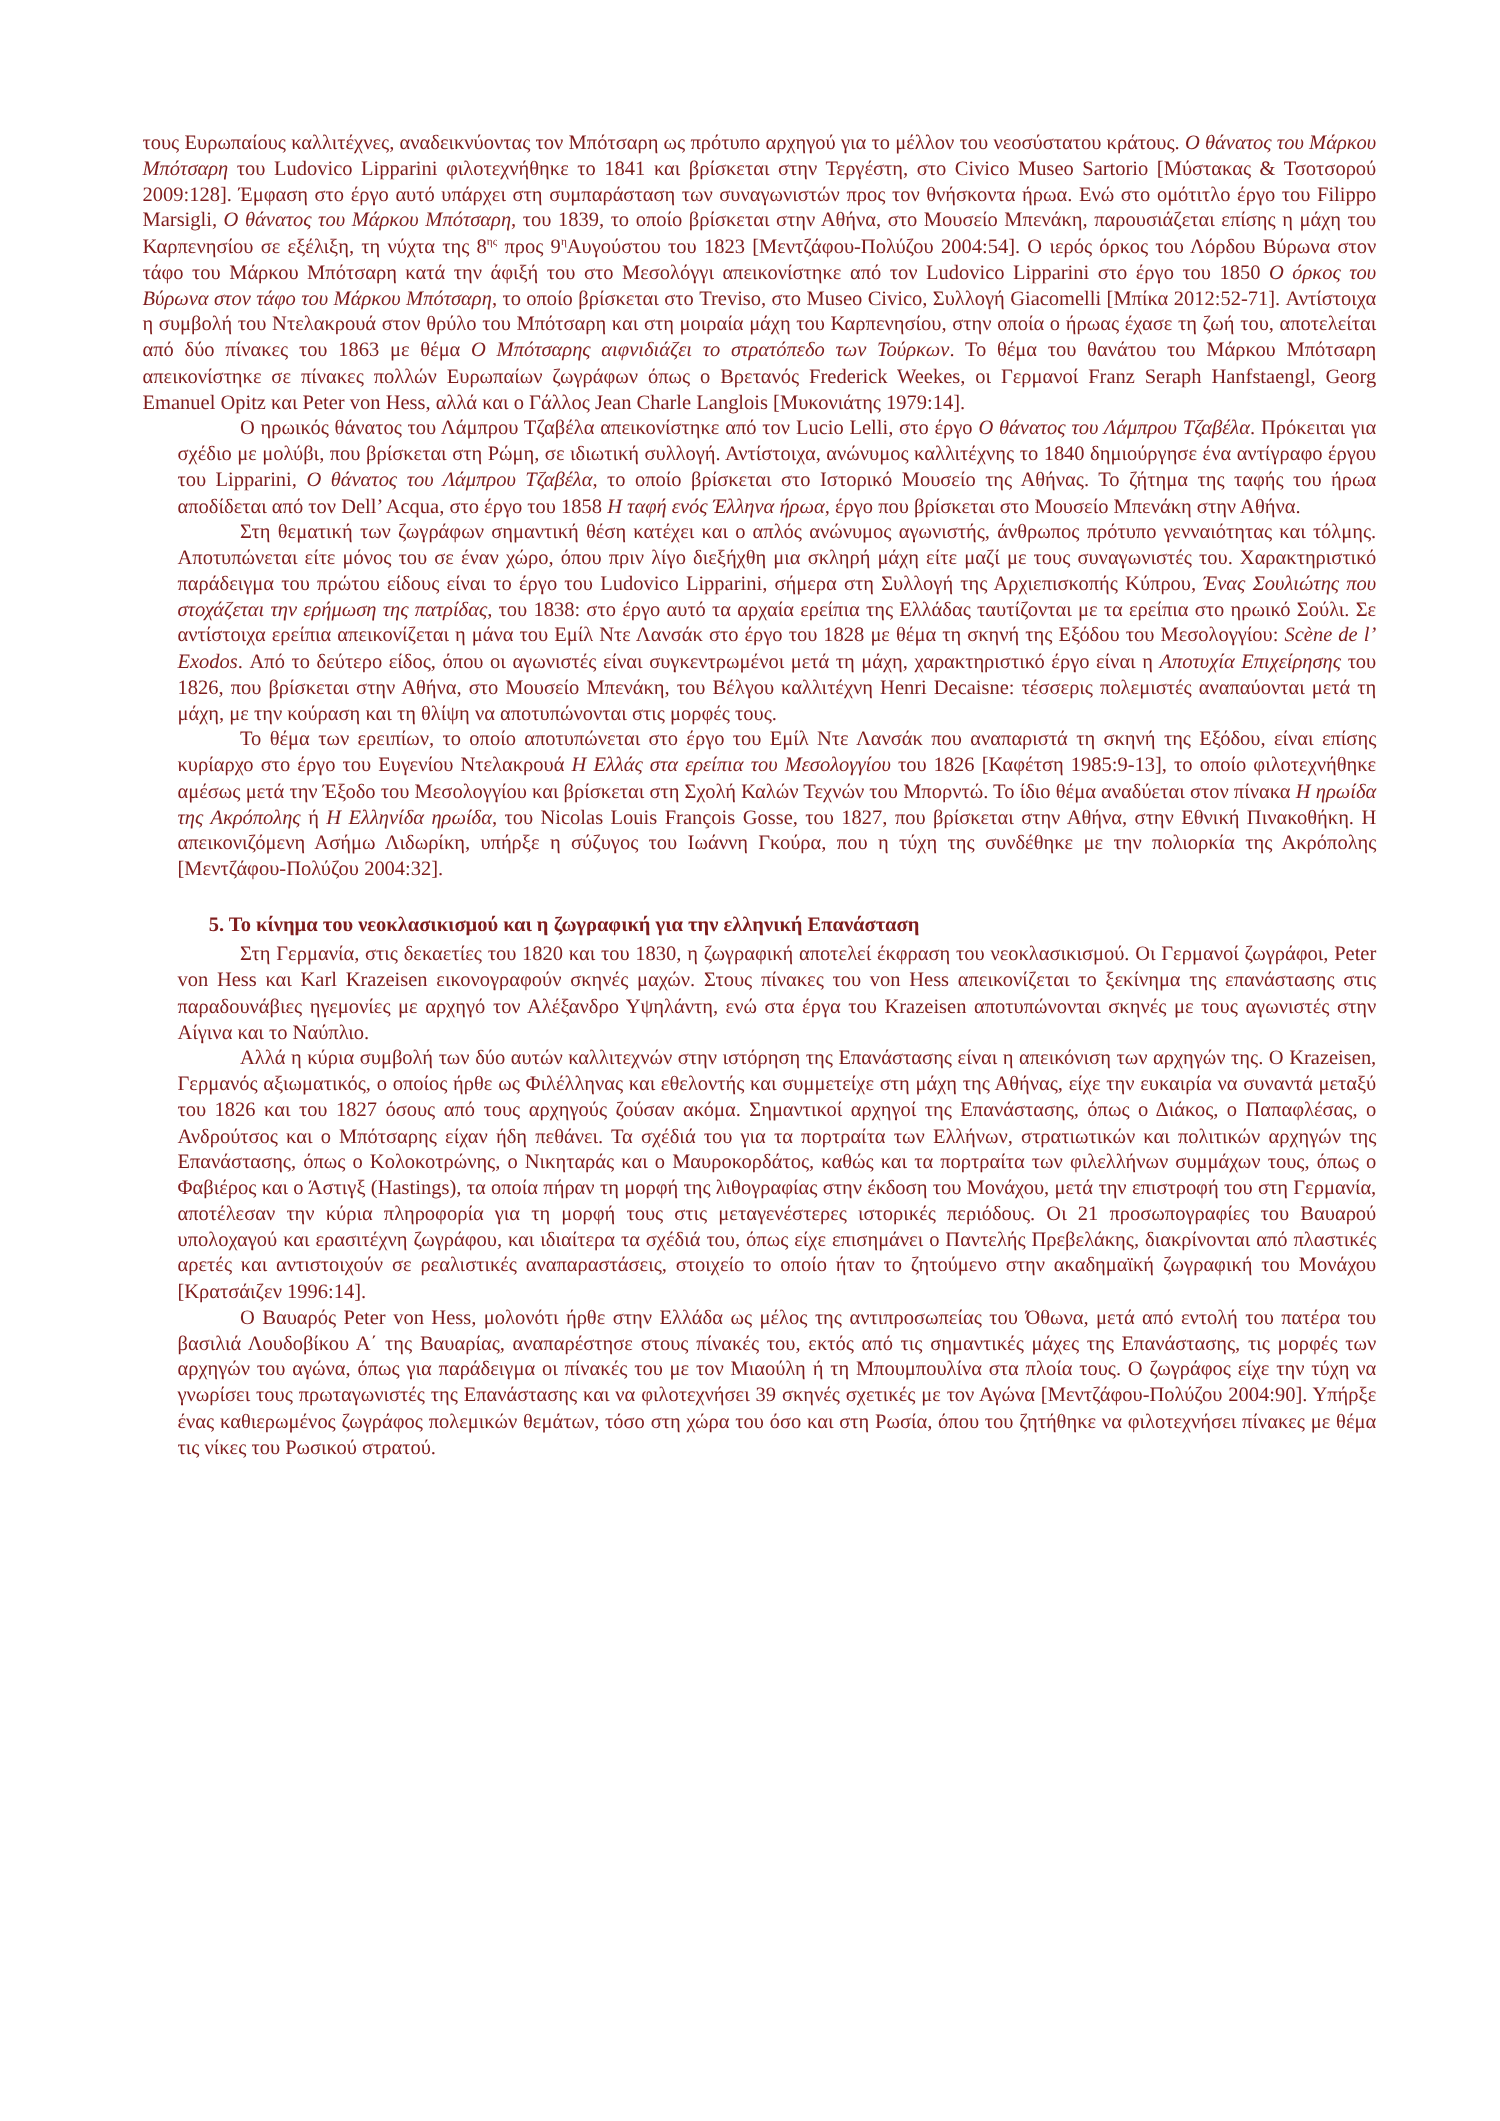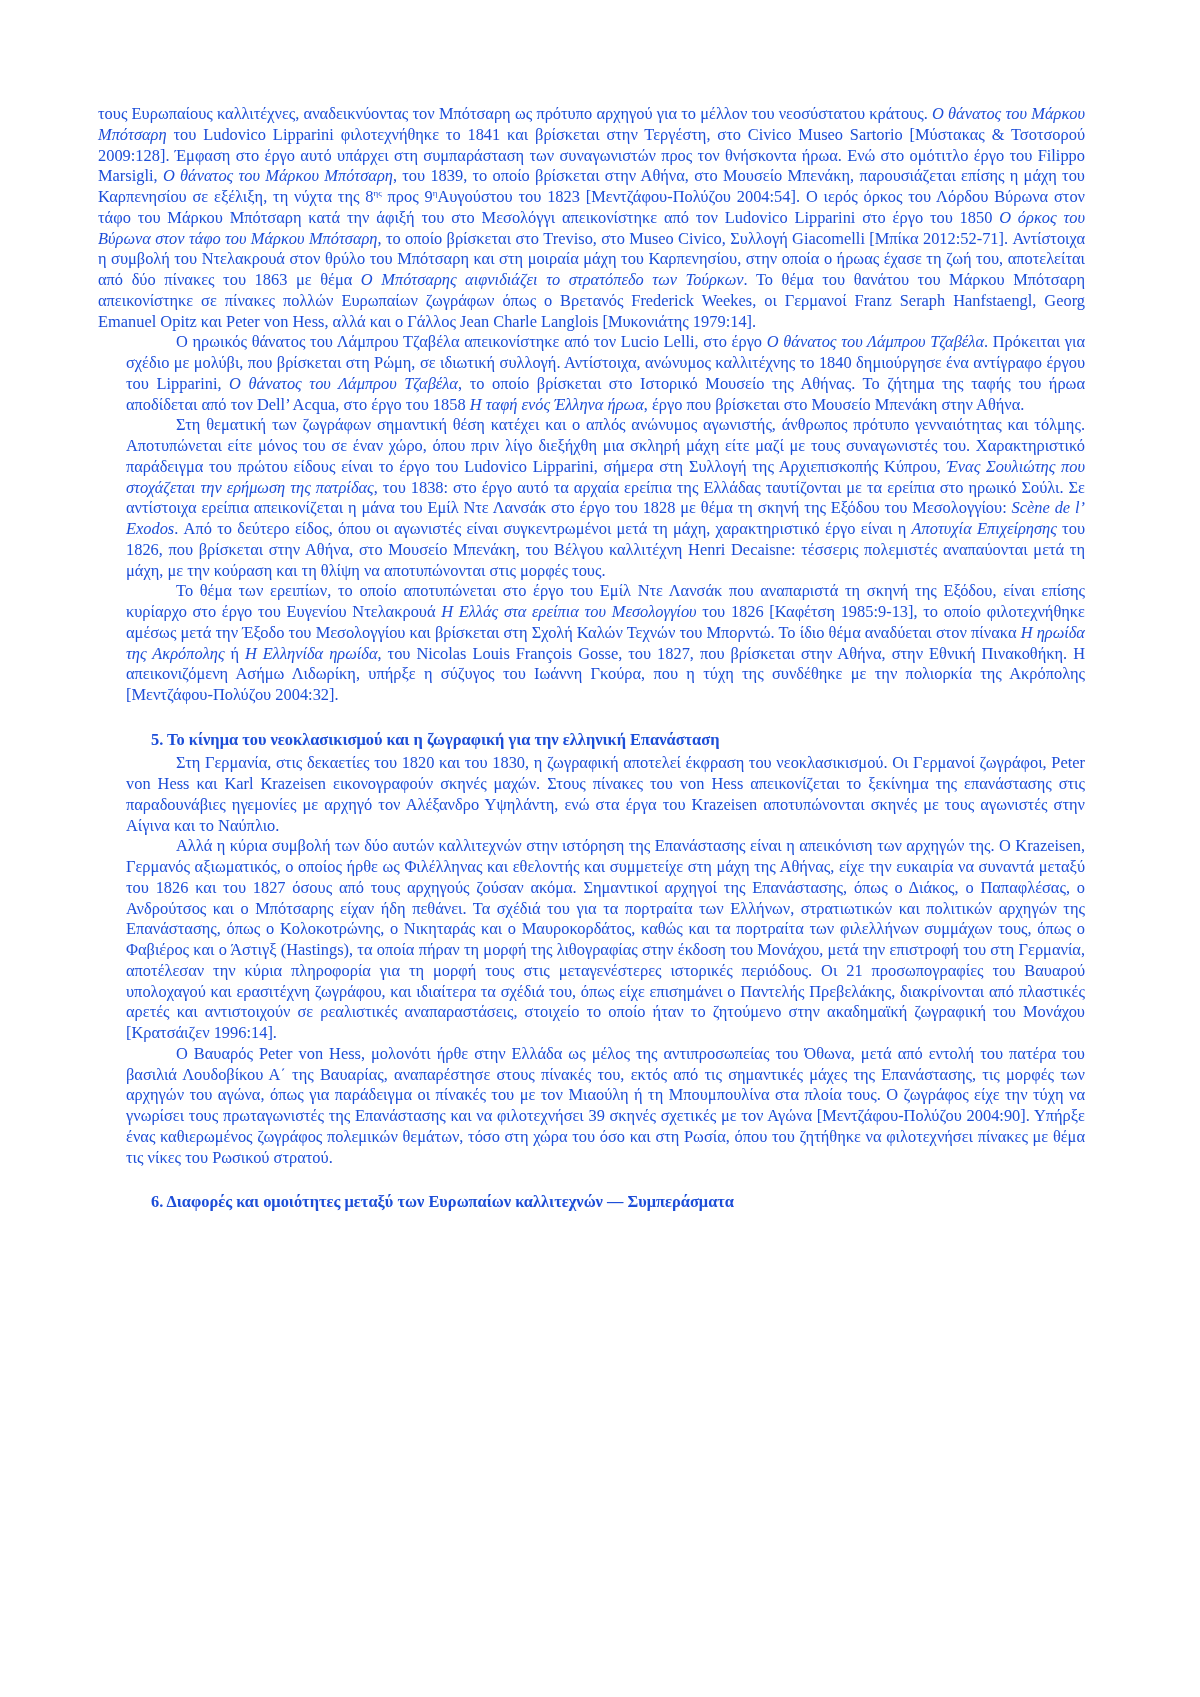--- a/index.html
+++ b/index.html
@@ -1,25 +1,25 @@
 <!DOCTYPE html>
 <html><head>
 <meta charset="utf-8">
 <style>
   html, body { margin: 0; padding: 0; background: #ffffff; }
   body { width: 1200px; height: 1697px; position: relative; overflow: hidden; }
   .page {
     position: absolute;
-    left: 98px;
+    left: 114px;
     top: 104px;
     width: 987px;
     font-family: "Liberation Serif", "DejaVu Serif", serif;
     font-size: 16.4px;
     line-height: 20.75px;
-    color: #1d4ed8;
+    color: #7f1d1d;
   }
   p { margin: 0; text-align: justify; }
   p.indent { text-indent: 50px; margin-left: 28px; }
   em { font-style: italic; }
   sup { font-size: 9px; line-height: 0; vertical-align: 6px; }
   h2.section {
     margin: 3px;
     font-size: 16.4px;
     font-weight: bold;
     line-height: 20.75px;
@@ -38,14 +38,13 @@
       <p class="indent">Το θέμα των ερειπίων, το οποίο αποτυπώνεται στο έργο του Εμίλ Ντε Λανσάκ που αναπαριστά τη σκηνή της Εξόδου, είναι επίσης κυρίαρχο στο έργο του Ευγενίου Ντελακρουά <em>Η Ελλάς στα ερείπια του Μεσολογγίου</em> του 1826 [Καφέτση 1985:9-13], το οποίο φιλοτεχνήθηκε αμέσως μετά την Έξοδο του Μεσολογγίου και βρίσκεται στη Σχολή Καλών Τεχνών του Μπορντώ. Το ίδιο θέμα αναδύεται στον πίνακα <em>Η ηρωίδα της Ακρόπολης</em> ή <em>Η Ελληνίδα ηρωίδα</em>, του Nicolas Louis François Gosse, του 1827, που βρίσκεται στην Αθήνα, στην Εθνική Πινακοθήκη. Η απεικονιζόμενη Ασήμω Λιδωρίκη, υπήρξε η σύζυγος του Ιωάννη Γκούρα, που η τύχη της συνδέθηκε με την πολιορκία της Ακρόπολης [Μεντζάφου-Πολύζου 2004:32].</p>
     </div>
   <div class="gap"></div>
   <h2 class="section">5. Το κίνημα του νεοκλασικισμού και η ζωγραφική για την ελληνική Επανάσταση</h2>
   <div id="sec5">
       <p class="indent">Στη Γερμανία, στις δεκαετίες του 1820 και του 1830, η ζωγραφική αποτελεί έκφραση του νεοκλασικισμού. Οι Γερμανοί ζωγράφοι, Peter von Hess και Karl Krazeisen εικονογραφούν σκηνές μαχών. Στους πίνακες του von Hess απεικονίζεται το ξεκίνημα της επανάστασης στις παραδουνάβιες ηγεμονίες με αρχηγό τον Αλέξανδρο Υψηλάντη, ενώ στα έργα του Krazeisen αποτυπώνονται σκηνές με τους αγωνιστές στην Αίγινα και το Ναύπλιο.</p>
       <p class="indent">Αλλά η κύρια συμβολή των δύο αυτών καλλιτεχνών στην ιστόρηση της Επανάστασης είναι η απεικόνιση των αρχηγών της. Ο Krazeisen, Γερμανός αξιωματικός, ο οποίος ήρθε ως Φιλέλληνας και εθελοντής και συμμετείχε στη μάχη της Αθήνας, είχε την ευκαιρία να συναντά μεταξύ του 1826 και του 1827 όσους από τους αρχηγούς ζούσαν ακόμα. Σημαντικοί αρχηγοί της Επανάστασης, όπως ο Διάκος, ο Παπαφλέσας, ο Ανδρούτσος και ο Μπότσαρης είχαν ήδη πεθάνει. Τα σχέδιά του για τα πορτραίτα των Ελλήνων, στρατιωτικών και πολιτικών αρχηγών της Επανάστασης, όπως ο Κολοκοτρώνης, ο Νικηταράς και ο Μαυροκορδάτος, καθώς και τα πορτραίτα των φιλελλήνων συμμάχων τους, όπως ο Φαβιέρος και ο Άστιγξ (Hastings), τα οποία πήραν τη μορφή της λιθογραφίας στην έκδοση του Μονάχου, μετά την επιστροφή του στη Γερμανία, αποτέλεσαν την κύρια πληροφορία για τη μορφή τους στις μεταγενέστερες ιστορικές περιόδους. Οι 21 προσωπογραφίες του Βαυαρού υπολοχαγού και ερασιτέχνη ζωγράφου, και ιδιαίτερα τα σχέδιά του, όπως είχε επισημάνει ο Παντελής Πρεβελάκης, διακρίνονται από πλαστικές αρετές και αντιστοιχούν σε ρεαλιστικές αναπαραστάσεις, στοιχείο το οποίο ήταν το ζητούμενο στην ακαδημαϊκή ζωγραφική του Μονάχου [Κρατσάιζεν 1996:14].</p>
       <p class="indent">Ο Βαυαρός Peter von Hess, μολονότι ήρθε στην Ελλάδα ως μέλος της αντιπροσωπείας του Όθωνα, μετά από εντολή του πατέρα του βασιλιά Λουδοβίκου Α΄ της Βαυαρίας, αναπαρέστησε στους πίνακές του, εκτός από τις σημαντικές μάχες της Επανάστασης, τις μορφές των αρχηγών του αγώνα, όπως για παράδειγμα οι πίνακές του με τον Μιαούλη ή τη Μπουμπουλίνα στα πλοία τους. Ο ζωγράφος είχε την τύχη να γνωρίσει τους πρωταγωνιστές της Επανάστασης και να φιλοτεχνήσει 39 σκηνές σχετικές με τον Αγώνα [Μεντζάφου-Πολύζου 2004:90]. Υπήρξε ένας καθιερωμένος ζωγράφος πολεμικών θεμάτων, τόσο στη χώρα του όσο και στη Ρωσία, όπου του ζητήθηκε να φιλοτεχνήσει πίνακες με θέμα τις νίκες του Ρωσικού στρατού.</p>
     </div>
   <div class="gap"></div>
-  <h2 class="section">6. Διαφορές και ομοιότητες μεταξύ των Ευρωπαίων καλλιτεχνών — Συμπεράσματα</h2>
 </div>
 
 </body></html>

